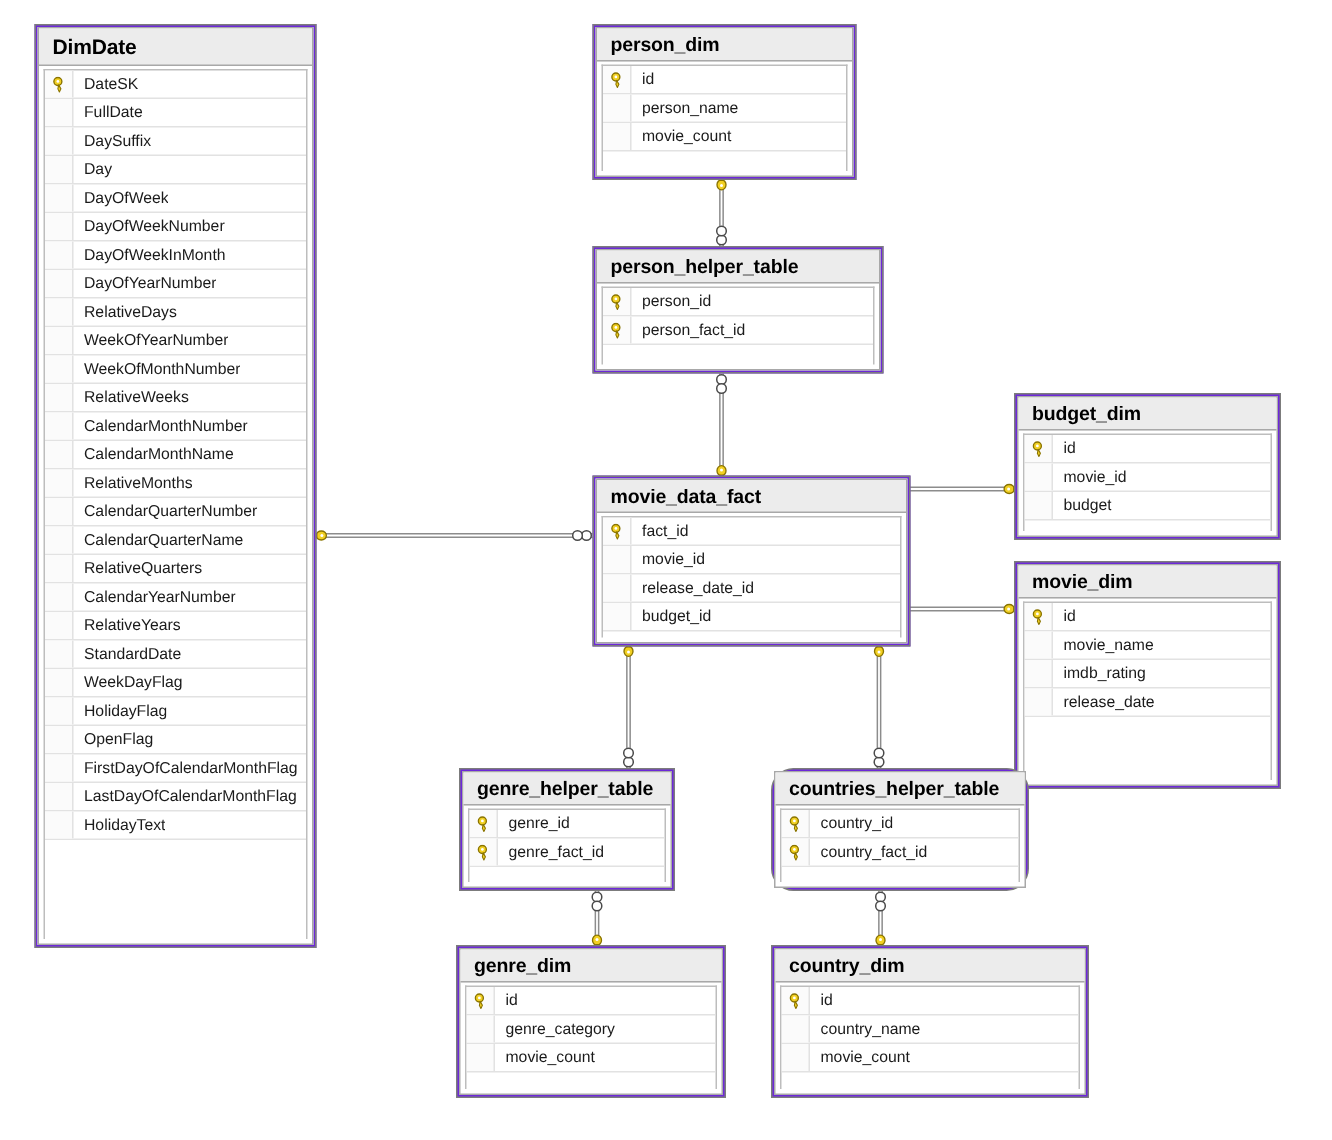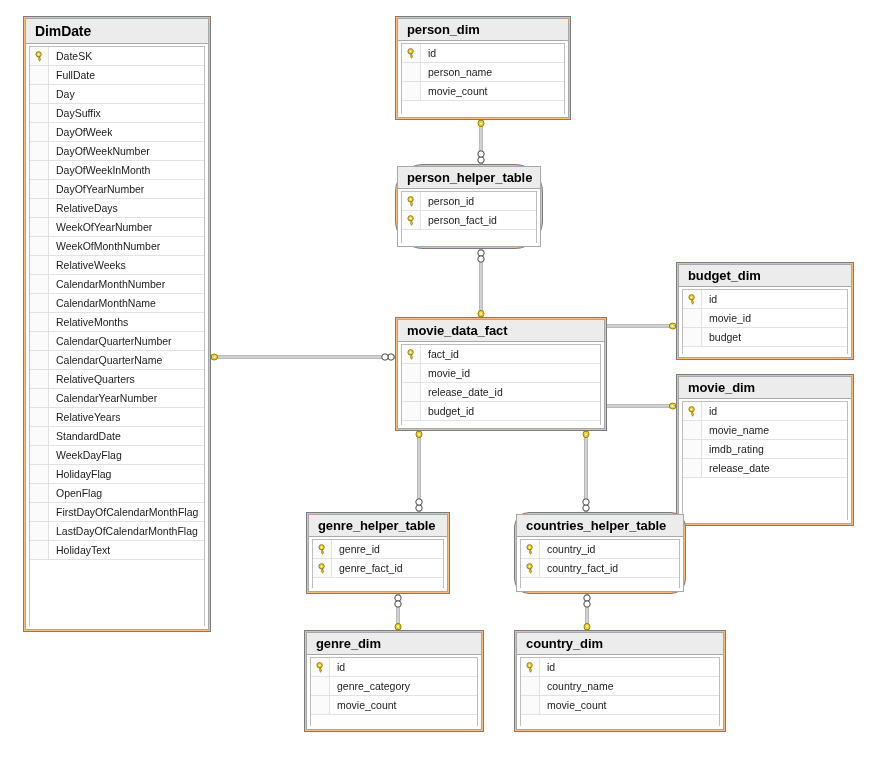--- a/index.html
+++ b/index.html
@@ -19,21 +19,21 @@
   #links {
     position: absolute;
     left: 0;
     top: 0;
     width: 888px;
     height: 760px;
     pointer-events: none;
   }
   .entity {
     position: absolute;
-    background: #fdba74;
+    background: #6d28d9;
     border: 1px solid #7c7c7c;
     box-sizing: border-box;
     padding: 1px;
     box-shadow: 0 0 0 0 transparent;
   }
   .entity-inner {
     border: 1px solid #a8a8a8;
     box-sizing: border-box;
     width: 100%;
     height: 100%;
@@ -240,28 +240,28 @@
               </svg>
             </div>
             <div class="attr-name">DateSK</div>
           </div>
           <div class="attr-row">
             <div class="attr-gutter"></div>
             <div class="attr-name">FullDate</div>
           </div>
           <div class="attr-row">
             <div class="attr-gutter"></div>
+            <div class="attr-name">DaySuffix</div>
+          </div>
+          <div class="attr-row">
+            <div class="attr-gutter"></div>
             <div class="attr-name">Day</div>
           </div>
           <div class="attr-row">
             <div class="attr-gutter"></div>
-            <div class="attr-name">DaySuffix</div>
-          </div>
-          <div class="attr-row">
-            <div class="attr-gutter"></div>
             <div class="attr-name">DayOfWeek</div>
           </div>
           <div class="attr-row">
             <div class="attr-gutter"></div>
             <div class="attr-name">DayOfWeekNumber</div>
           </div>
           <div class="attr-row">
             <div class="attr-gutter"></div>
             <div class="attr-name">DayOfWeekInMonth</div>
           </div>
@@ -368,21 +368,21 @@
             <div class="attr-name">person_name</div>
           </div>
           <div class="attr-row">
             <div class="attr-gutter"></div>
             <div class="attr-name">movie_count</div>
           </div>
           <div class="filler"></div>
         </div>
       </div>
     </div>
-    <div class="entity" style="left: 395px; top: 164px; width: 148px; height: 85px; border-radius: 28px;">
+    <div class="entity" style="left: 395px; top: 164px; width: 194px; height: 85px;">
       <div class="entity-inner">
         <div class="entity-header">person_helper_table</div>
         <div class="entity-body">
           <div class="attr-row">
             <div class="attr-gutter">
               <svg class="key-glyph" viewBox="0 0 12 12" xmlns="http://www.w3.org/2000/svg">
                 <circle cx="5" cy="3.6" r="2.9" fill="#f2d022" stroke="#8a7400" stroke-width="1"></circle>
                 <circle cx="5" cy="3.6" r="1.0" fill="#ffffff"></circle>
                 <path d="M5.6 6.0 L7.2 9.0 L6.1 11.2 L5.0 9.0 Z" fill="#f2d022" stroke="#8a7400" stroke-width="0.8" stroke-linejoin="round"></path>
               </svg>

